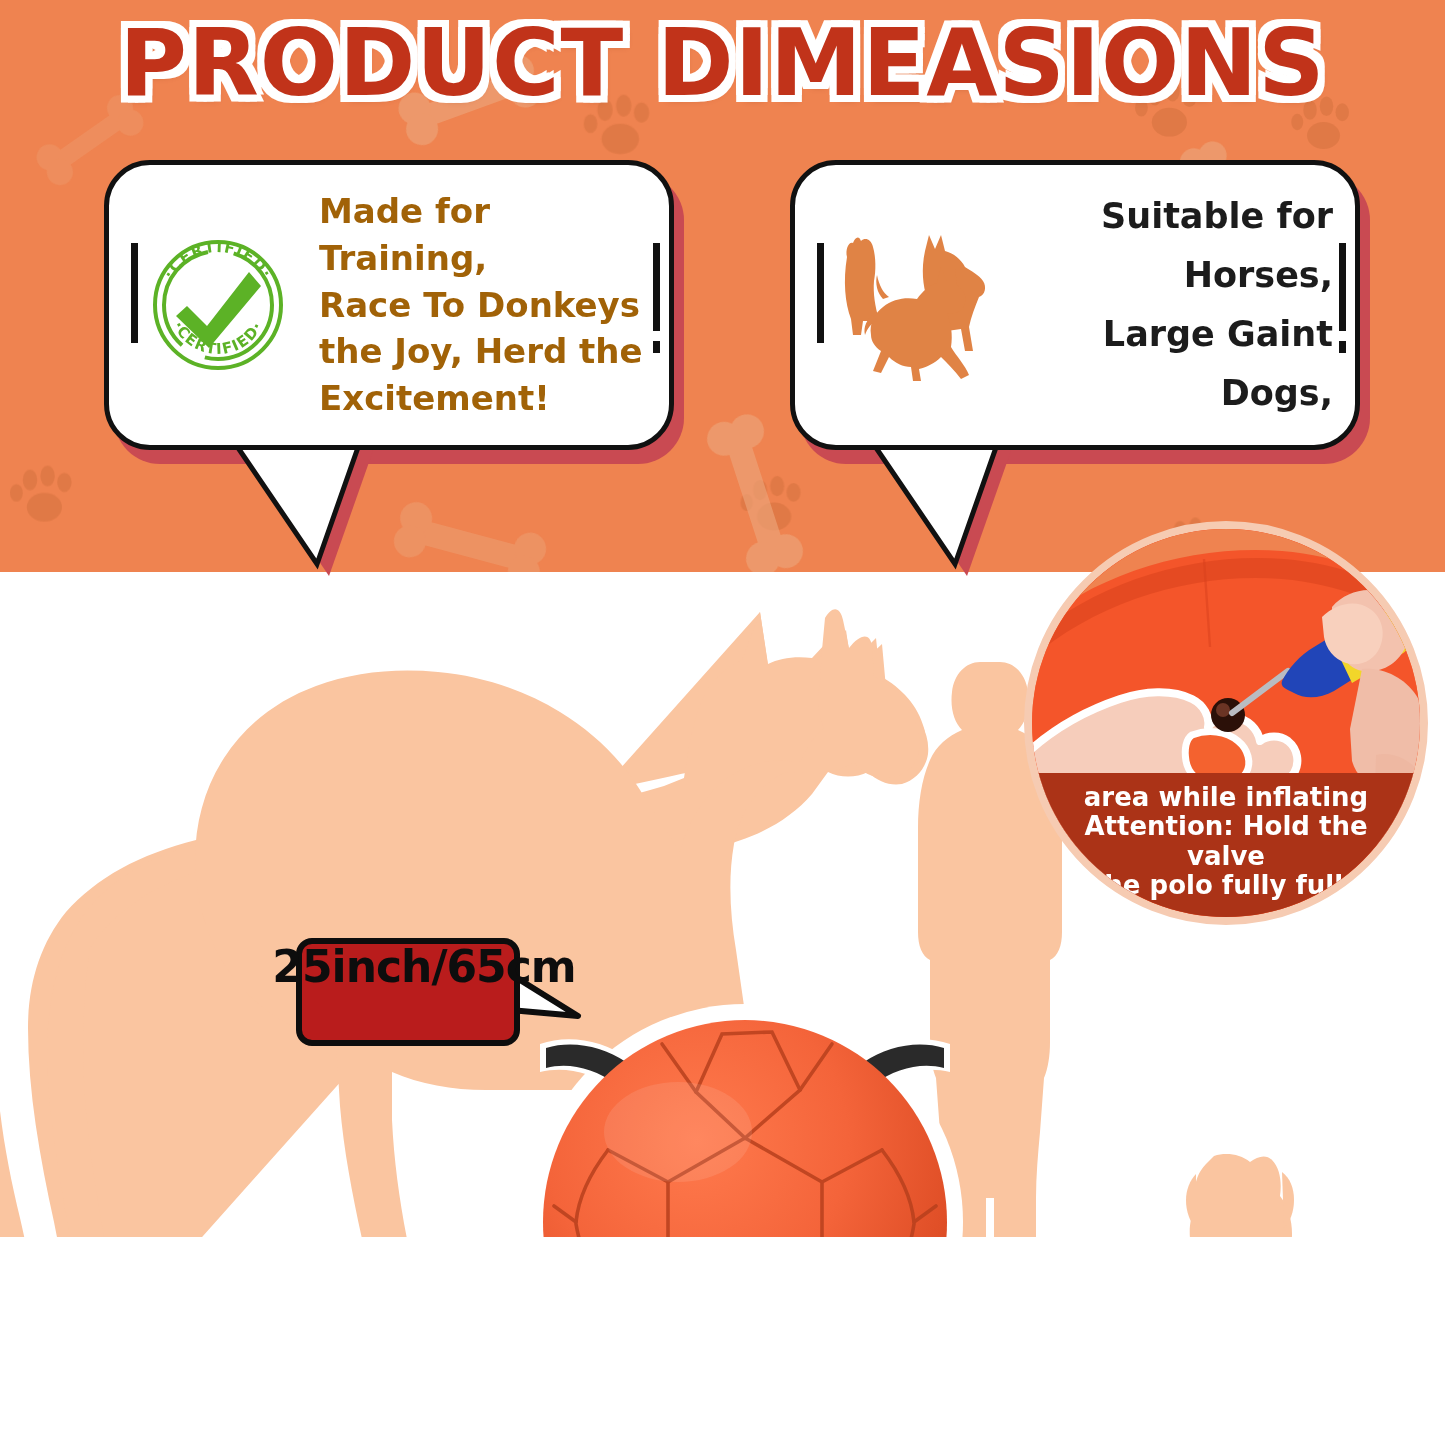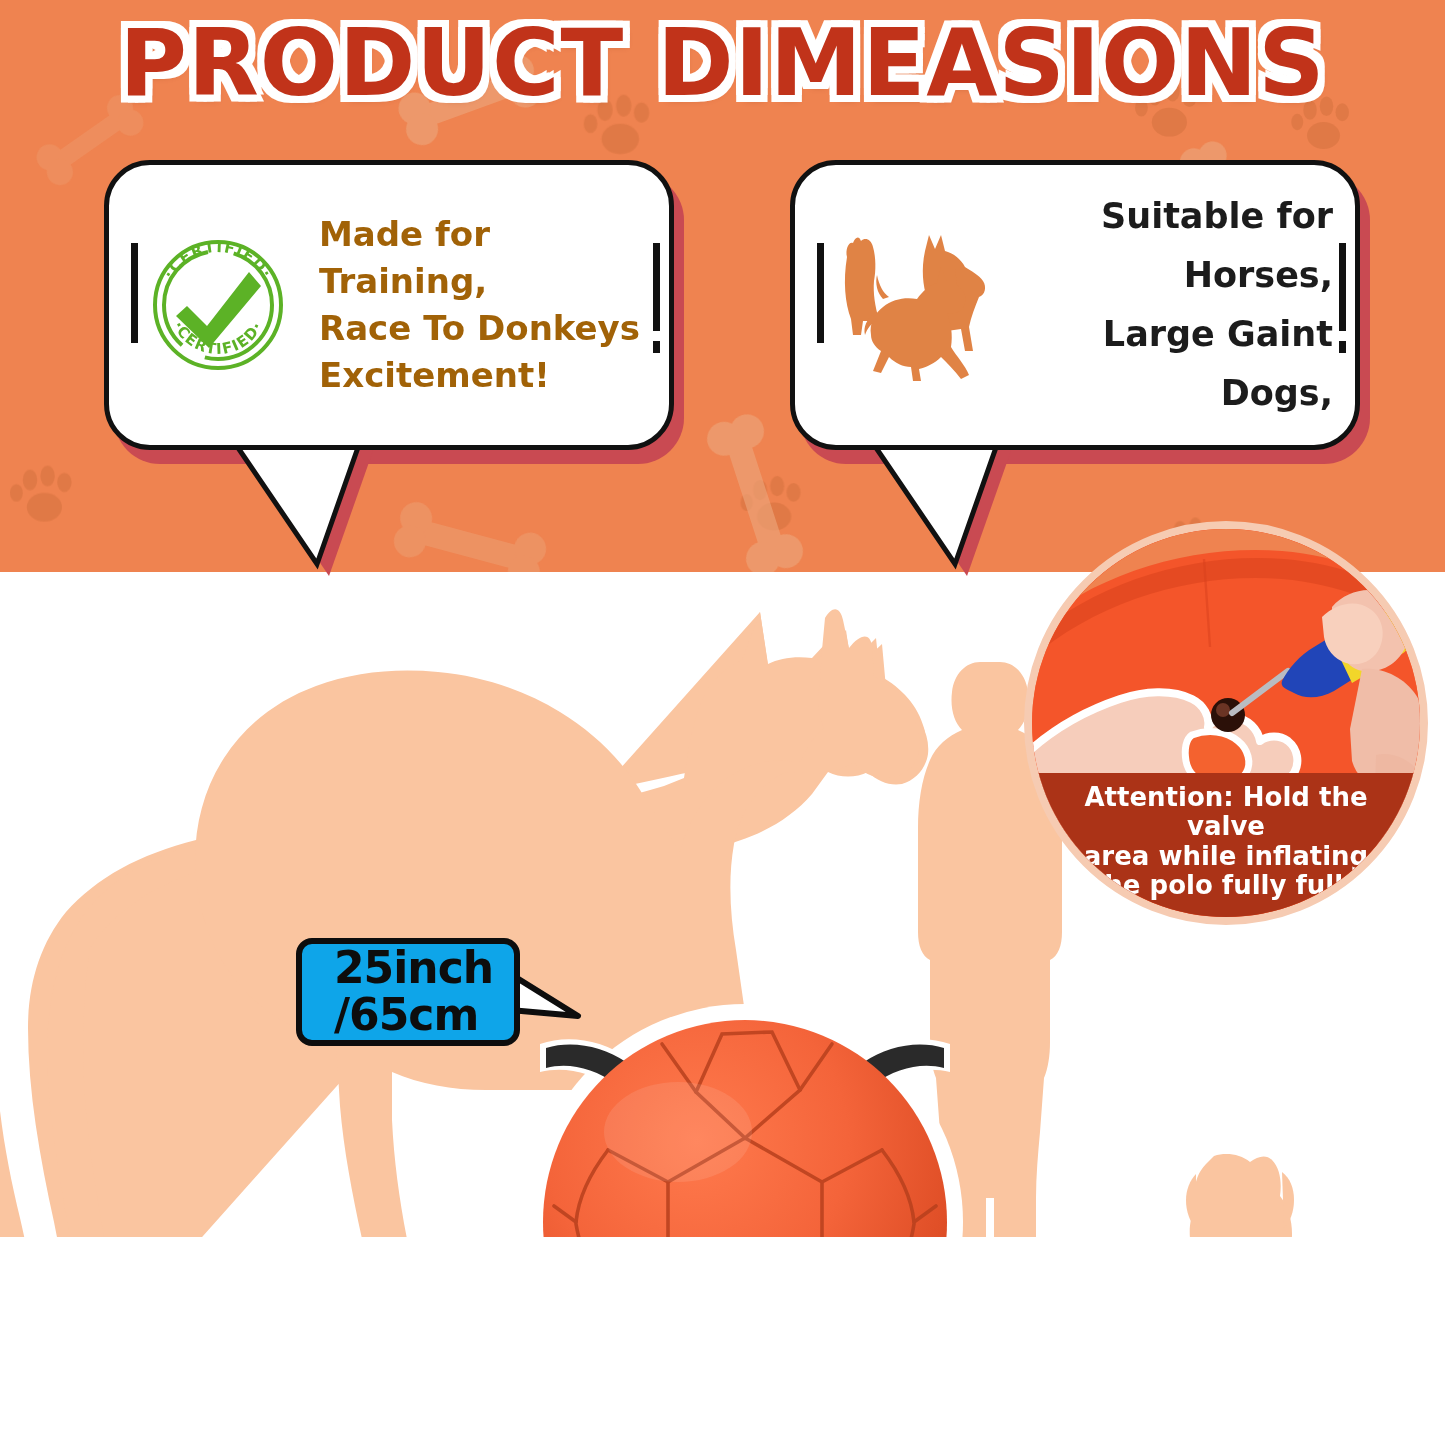--- a/index.html
+++ b/index.html
@@ -76,23 +76,23 @@
   
   .scene{position:absolute;left:0;top:572px;width:1445px;height:869px;background:#fff;overflow:hidden;}
   .sil{position:absolute;}
 
   
   .size-callout{
     position:absolute;left:296px;top:938px;width:224px;height:108px;z-index:8;
   }
   .size-box{
     position:absolute;left:0;top:0;width:100%;height:100%;
-    background:#0ea5e9;border:6px solid #0d0d0d;border-radius:16px;
+    background:#b91c1c;border:6px solid #0d0d0d;border-radius:16px;
     box-sizing:border-box;
-    display:flex;flex-direction:column;justify-content:center;
+    display:flex;flex-direction:row;justify-content:center;
     padding-left:32px;
   }
   .size-line{
     font-family:"DejaVu Sans", sans-serif;
     font-weight:bold;font-size:44px;color:#0d0d0d;line-height:1.06;letter-spacing:-1px;
   }
 
   
   .ball-wrap{position:absolute;left:510px;top:1000px;width:470px;height:441px;z-index:6;}
 
@@ -235,20 +235,21 @@
             </text>
             <text font-family="DejaVu Sans, sans-serif" font-size="15" font-weight="bold" fill="#5cb226" letter-spacing="1.4">
               <textPath href="#arcBotL" startOffset="50%" text-anchor="middle">·CERTIFIED·</textPath>
             </text>
             <path d="M44,76 L64,96 L106,42 L118,56 L66,118 L33,86 Z" fill="#5cb226"></path>
           </svg>
         </div>
         <div style="margin-left:26px;">
           <div class="bubble-text green">Made for Training,</div>
           <div class="bubble-text green">Race To Donkeys</div>
+          <div class="bubble-text green">the Joy, Herd the</div>
           <div class="bubble-text green">Excitement!</div>
         </div>
         <span class="brk" style="left:544px;top:78px;height:88px;"></span>
         <span class="brk-dot" style="left:544px;top:176px;"></span>
       </div>
     </div>
   </div>
 
   <div class="bubble-wrap" style="left:790px;top:160px;width:570px;height:290px;">
     <div class="bubble-shadow"></div>
@@ -538,19 +539,19 @@
                  C382,248 366,260 348,258 C334,256 324,246 320,232
                  L318,200 Z" fill="#f0bda8"></path>
         <path d="M344,226 C362,222 382,232 392,250 C402,270 400,294 388,310
                  C378,324 362,330 348,324 L342,300 Z" fill="#eeb8a2"></path>
       </g>
 
       <path d="M290,88 C304,74 324,70 338,80 C350,88 354,104 348,118
                C342,132 328,138 314,134 C302,130 294,120 292,108 Z" fill="#f8d0bd"></path>
     </svg>
     <div class="inflate-banner">
+      <div>area while inflating</div>
       <div>Attention: Hold the valve</div>
-      <div>area while inflating</div>
       <div>the polo fully fully</div>
     </div>
   </div>
 
 </div>
 
 </body></html>

